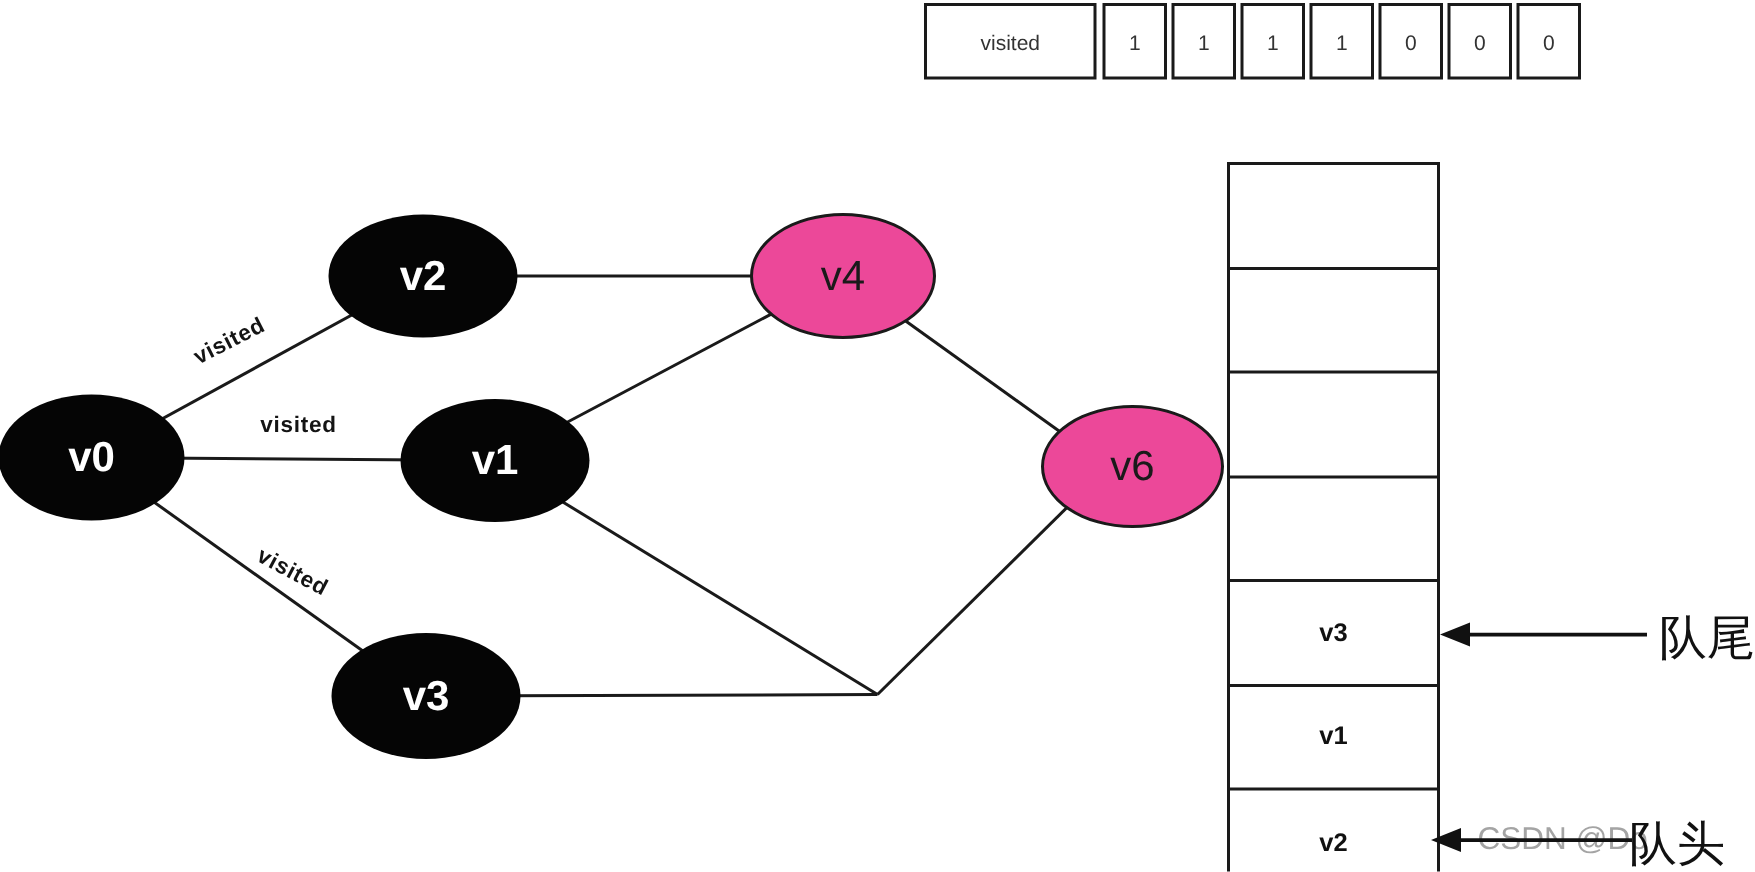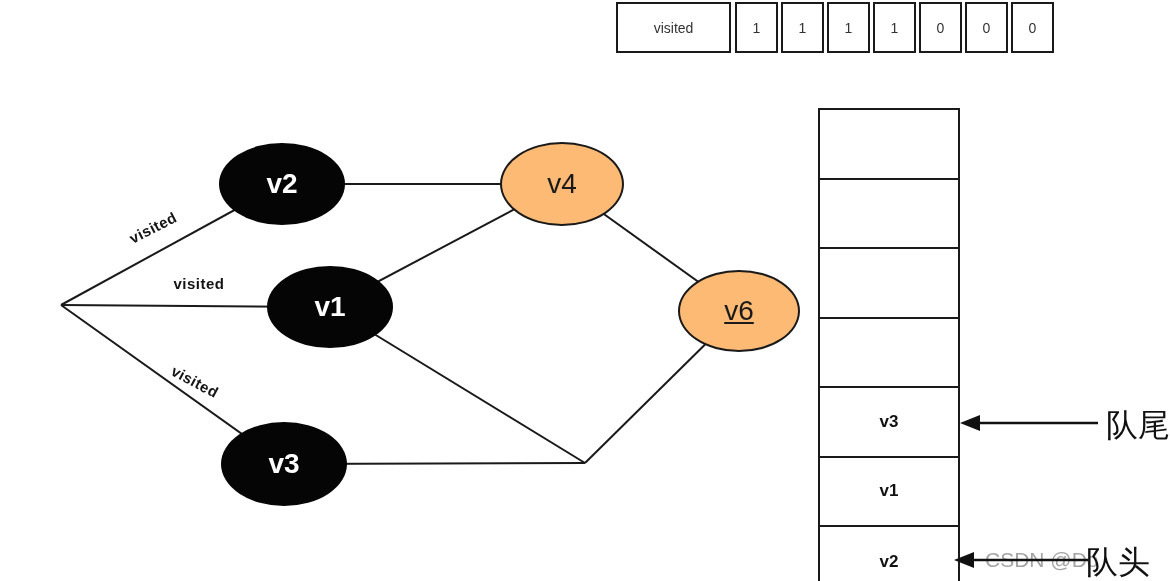--- a/index.html
+++ b/index.html
@@ -21,21 +21,21 @@
   }
   .varray-cell.first { margin-left: 4px; }
 
   
   .node {
     position: absolute; border-radius: 50%;
     display: flex; align-items: center; justify-content: center;
     font-size: 28px; z-index: 2;
   }
   .node.filled { background: #050505; color: #ffffff; font-weight: bold; }
-  .node.open { background: #fdba74; color: #1a1a1a; border: 2px solid #1a1a1a; font-weight: normal; }
+  .node.open { background: #ec4899; color: #1a1a1a; border: 2px solid #1a1a1a; font-weight: normal; }
 
   
   .edge-label {
     position: absolute; font-size: 15px; font-weight: bold; color: #141414;
     width: 70px; text-align: center; z-index: 2; letter-spacing: 0.5px;
   }
   .rot-neg { transform: rotate(-27deg); }
   .rot-pos { transform: rotate(28deg); }
 
   
@@ -96,25 +96,26 @@
     <div class="varray-cell">1</div>
     <div class="varray-cell">0</div>
     <div class="varray-cell">0</div>
     <div class="varray-cell">0</div>
   </div>
 
   <div class="edge-label rot-neg" style="left:118px; top:219px;">visited</div>
   <div class="edge-label" style="left:164px; top:275px;">visited</div>
   <div class="edge-label rot-pos" style="left:160px; top:373px;">visited</div>
 
+  <div class="node filled" style="left:-1px;  top:263px; width:124px; height:84px;">v0</div>
   <div class="node filled" style="left:267px; top:266px; width:126px; height:82px;">v1</div>
   <div class="node filled" style="left:219px; top:143px; width:126px; height:82px;">v2</div>
   <div class="node filled" style="left:221px; top:422px; width:126px; height:84px;">v3</div>
   <div class="node open" style="left:500px; top:142px; width:124px; height:84px;">v4</div>
-  <div class="node open" style="left:678px; top:270px; width:122px; height:82px;text-decoration:underline;">v6</div>
+  <div class="node open" style="left:694px; top:270px; width:122px; height:82px;">v6</div>
 
   <div class="queue">
     <div class="queue-cell"></div>
     <div class="queue-cell"></div>
     <div class="queue-cell"></div>
     <div class="queue-cell"></div>
     <div class="queue-cell">v3</div>
     <div class="queue-cell">v1</div>
     <div class="queue-cell">v2</div>
   </div>

